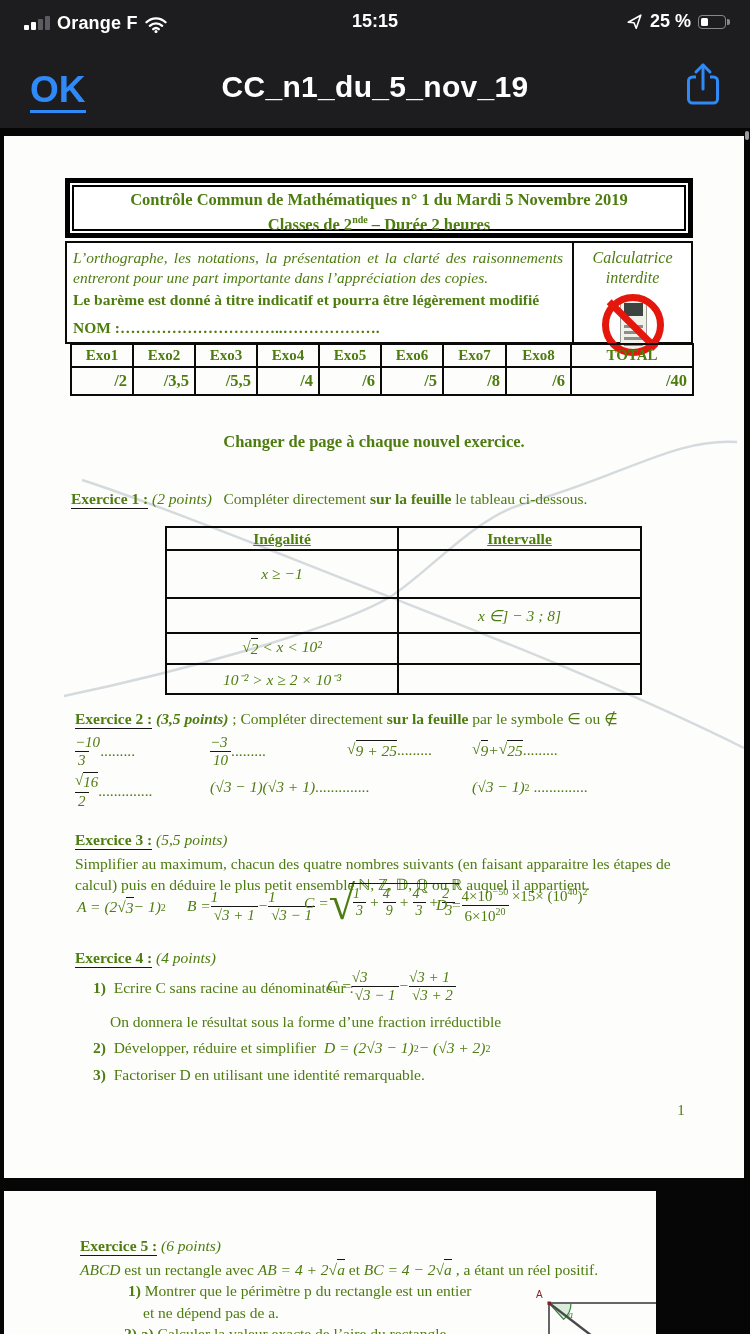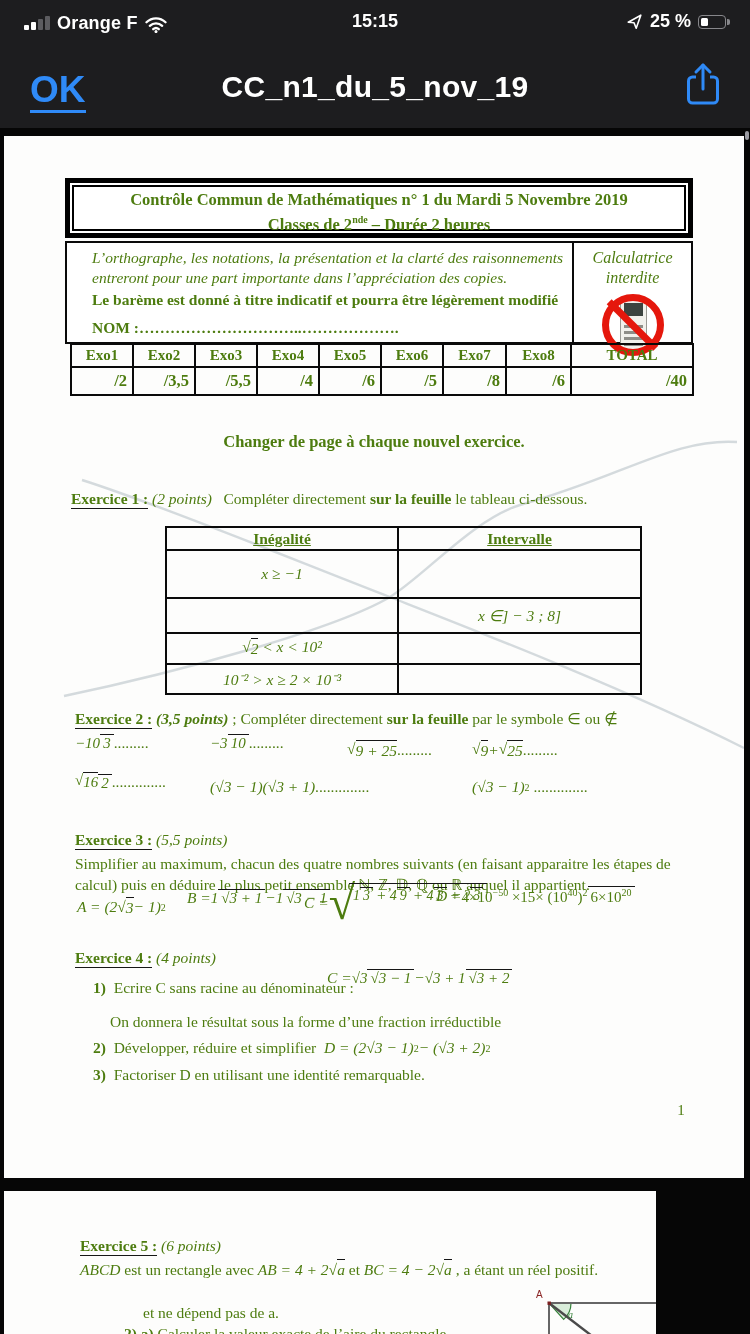--- a/index.html
+++ b/index.html
@@ -33,21 +33,21 @@
   .creases{position:absolute;left:0;top:0;pointer-events:none}
 
   
   .hdrbox{position:absolute;left:61px;top:42px;width:628px;height:60px;border:5px solid #000;padding:2px;background:#fff}
   .hdrin{border:2px solid #000;height:100%;text-align:center;font-weight:700;font-size:16.5px;padding-top:3px}
   .hdrin .l2{margin-top:4px}
   .hdrin sup{font-size:10px}
 
   
   .infobox{position:absolute;left:61px;top:105px;width:628px;height:103px;border:2px solid #0a0a0a;display:flex;background:#fff}
-  .info-l{flex:1;padding:5px 9px 0 25px;font-size:15.5px;line-height:1.3}
+  .info-l{flex:1;padding:5px 9px 0 6px;font-size:15.5px;line-height:1.3}
   .info-it{font-style:italic;text-align:justify}
   .info-b{font-weight:700;margin-top:2px}
   .info-nom{font-weight:700;margin-top:8px}
   .info-r{width:119px;border-left:2px solid #0a0a0a;text-align:center;font-style:italic;font-size:16px;padding-top:5px;line-height:1.25}
   .nocalc{position:relative;width:62px;height:62px;margin:6px auto 0}
   .calcbody{position:absolute;left:18px;top:5px;width:27px;height:52px;background:#f1f1ec;border:1px solid #9a9a94;border-radius:2px}
   .calcscreen{position:absolute;left:3px;top:3px;width:19px;height:13px;background:#3c4440}
   .calcbtns{position:absolute;left:3px;top:24px;width:19px;height:22px;
             background:repeating-linear-gradient(0deg,#8e8e88 0 3px,#f1f1ec 3px 6px)}
   .ring{position:absolute;inset:0;border:7px solid #e5170c;border-radius:50%}
@@ -73,21 +73,21 @@
   .ex1tab .m{font-style:italic}
   .ex1tab .r1{height:48px}.ex1tab .r2{height:35px}.ex1tab .r3{height:31px}.ex1tab .r4{height:30px}
 
   .exblock{position:absolute;font-size:15.5px}
   #ex2{left:71px;top:574px;width:662px;height:105px}
   #ex3{left:71px;top:695px;width:662px;height:115px}
   #ex4{left:71px;top:813px;width:662px;height:135px}
   .absitem{position:absolute;display:inline-flex;align-items:center}
 
   
-  .fr{display:inline-flex;align-items:flex-end;font-size:15px;line-height:1.12;vertical-align:middle;font-style:italic}
+  .fr{display:inline-flex;flex-direction:column;align-items:flex-start;font-size:15px;line-height:1.12;vertical-align:middle;font-style:italic}
   .fr .d{border-top:1.4px solid #161616;padding:0 3px}
   .sq{display:inline-flex;align-items:flex-start;font-style:italic}
   .sq .rs{line-height:1.15;font-style:normal}
   .sq .rv{border-top:1.4px solid #161616;line-height:1.25}
   .mth{font-style:italic}
   sup{font-size:10px}
   .croot{display:inline-flex;align-items:flex-start}
   .croot .rs{font-size:48px;line-height:40px;letter-spacing:-3px;font-style:normal}
   .croot .rv{border-top:1.7px solid #161616;display:inline-flex;align-items:center;gap:4px;padding:2px 4px 0;margin-left:-3px}
   .croot .fr{font-size:14px}
@@ -417,20 +417,23 @@
         <span class="mth">ABCD</span><span> est un rectangle avec  </span>
         <span class="mth">AB = 4 + 2√</span><span class="sq">
             <span class="rv mth">a</span>
           </span>
         <span>  et  </span>
         <span class="mth">BC = 4 − 2√</span><span class="sq">
             <span class="rv mth">a</span>
           </span>
         <span>, a étant un réel positif.</span>
       </div>
+      <div class="ex5line" style="left:48px;top:45px">
+        <span class="bold">1)</span><span> Montrer que le périmètre p du rectangle est un entier</span>
+      </div>
       <div class="ex5line" style="left:63px;top:67px">et ne dépend pas de a.</div>
       <div class="ex5line" style="left:44px;top:88px">
         <span class="bold">2) a)</span><span> Calculer la valeur exacte de l’aire du rectangle</span>
       </div>
     </div>
     <svg class="diagram" width="180" height="55" viewBox="0 0 180 55">
       <path d="M19,24 L41,24 A22,22 0 0 1 33.7,40.4 Z" fill="#d9edda" stroke="#37823c" stroke-width="1.2"></path>
       <line x1="19" y1="24" x2="154" y2="24" stroke="#666" stroke-width="2"></line>
       <line x1="19" y1="24" x2="19" y2="55" stroke="#666" stroke-width="2"></line>
       <line x1="154" y1="24" x2="154" y2="55" stroke="#666" stroke-width="2"></line>

